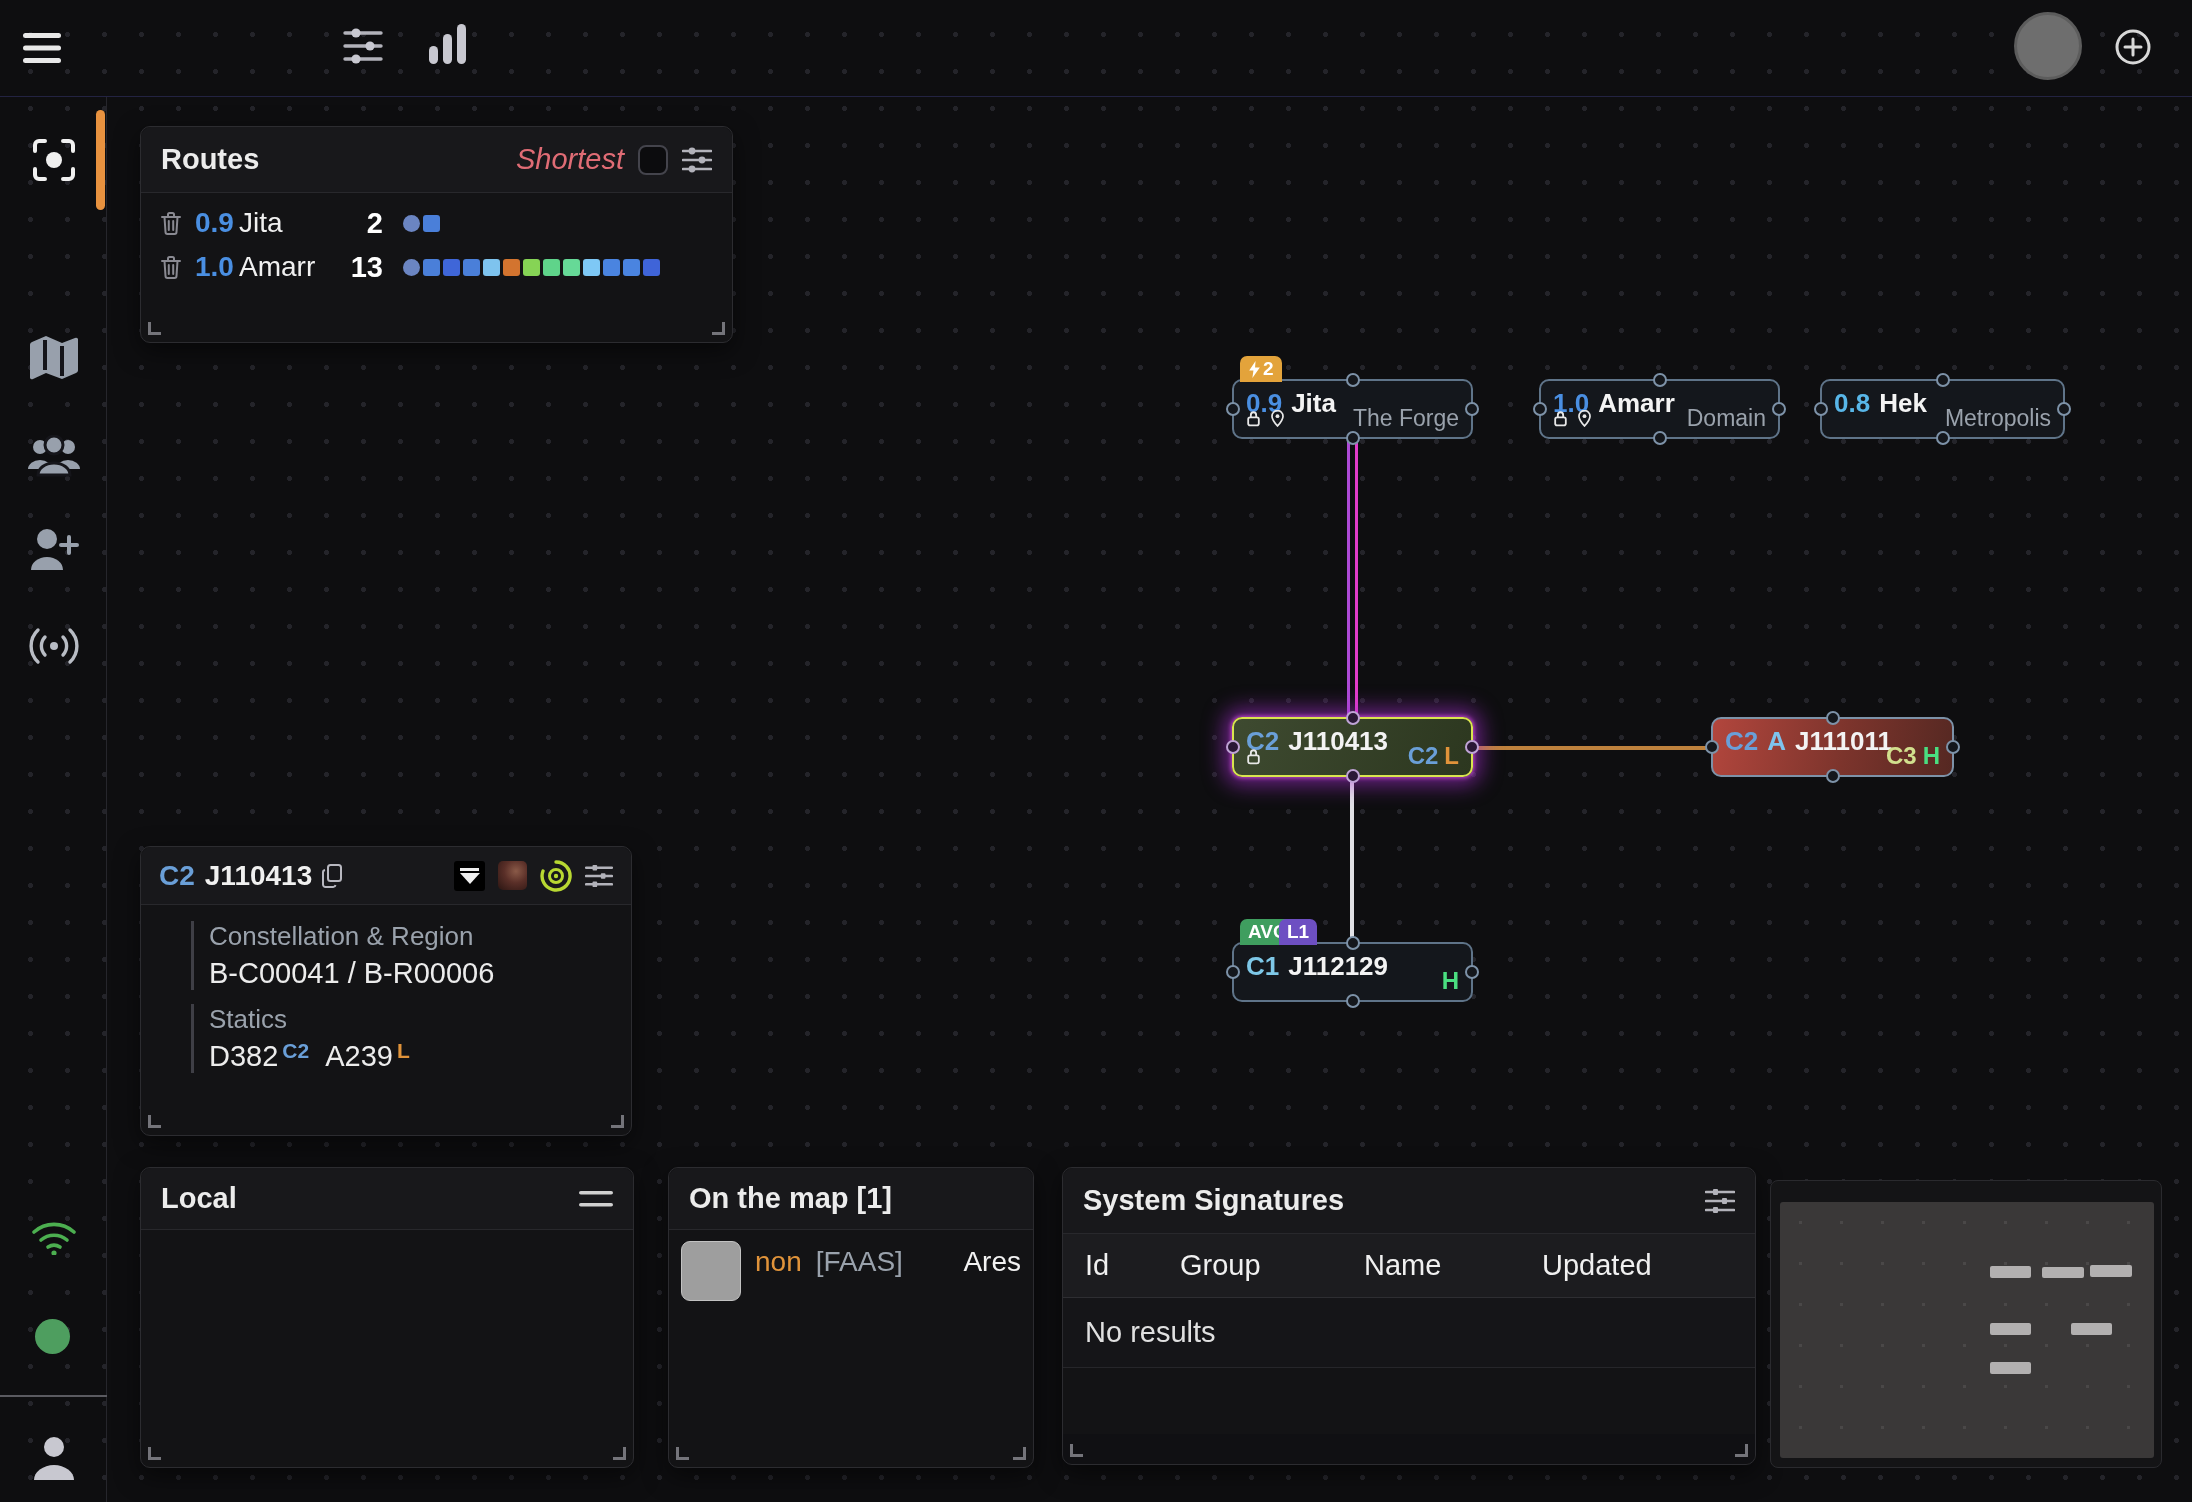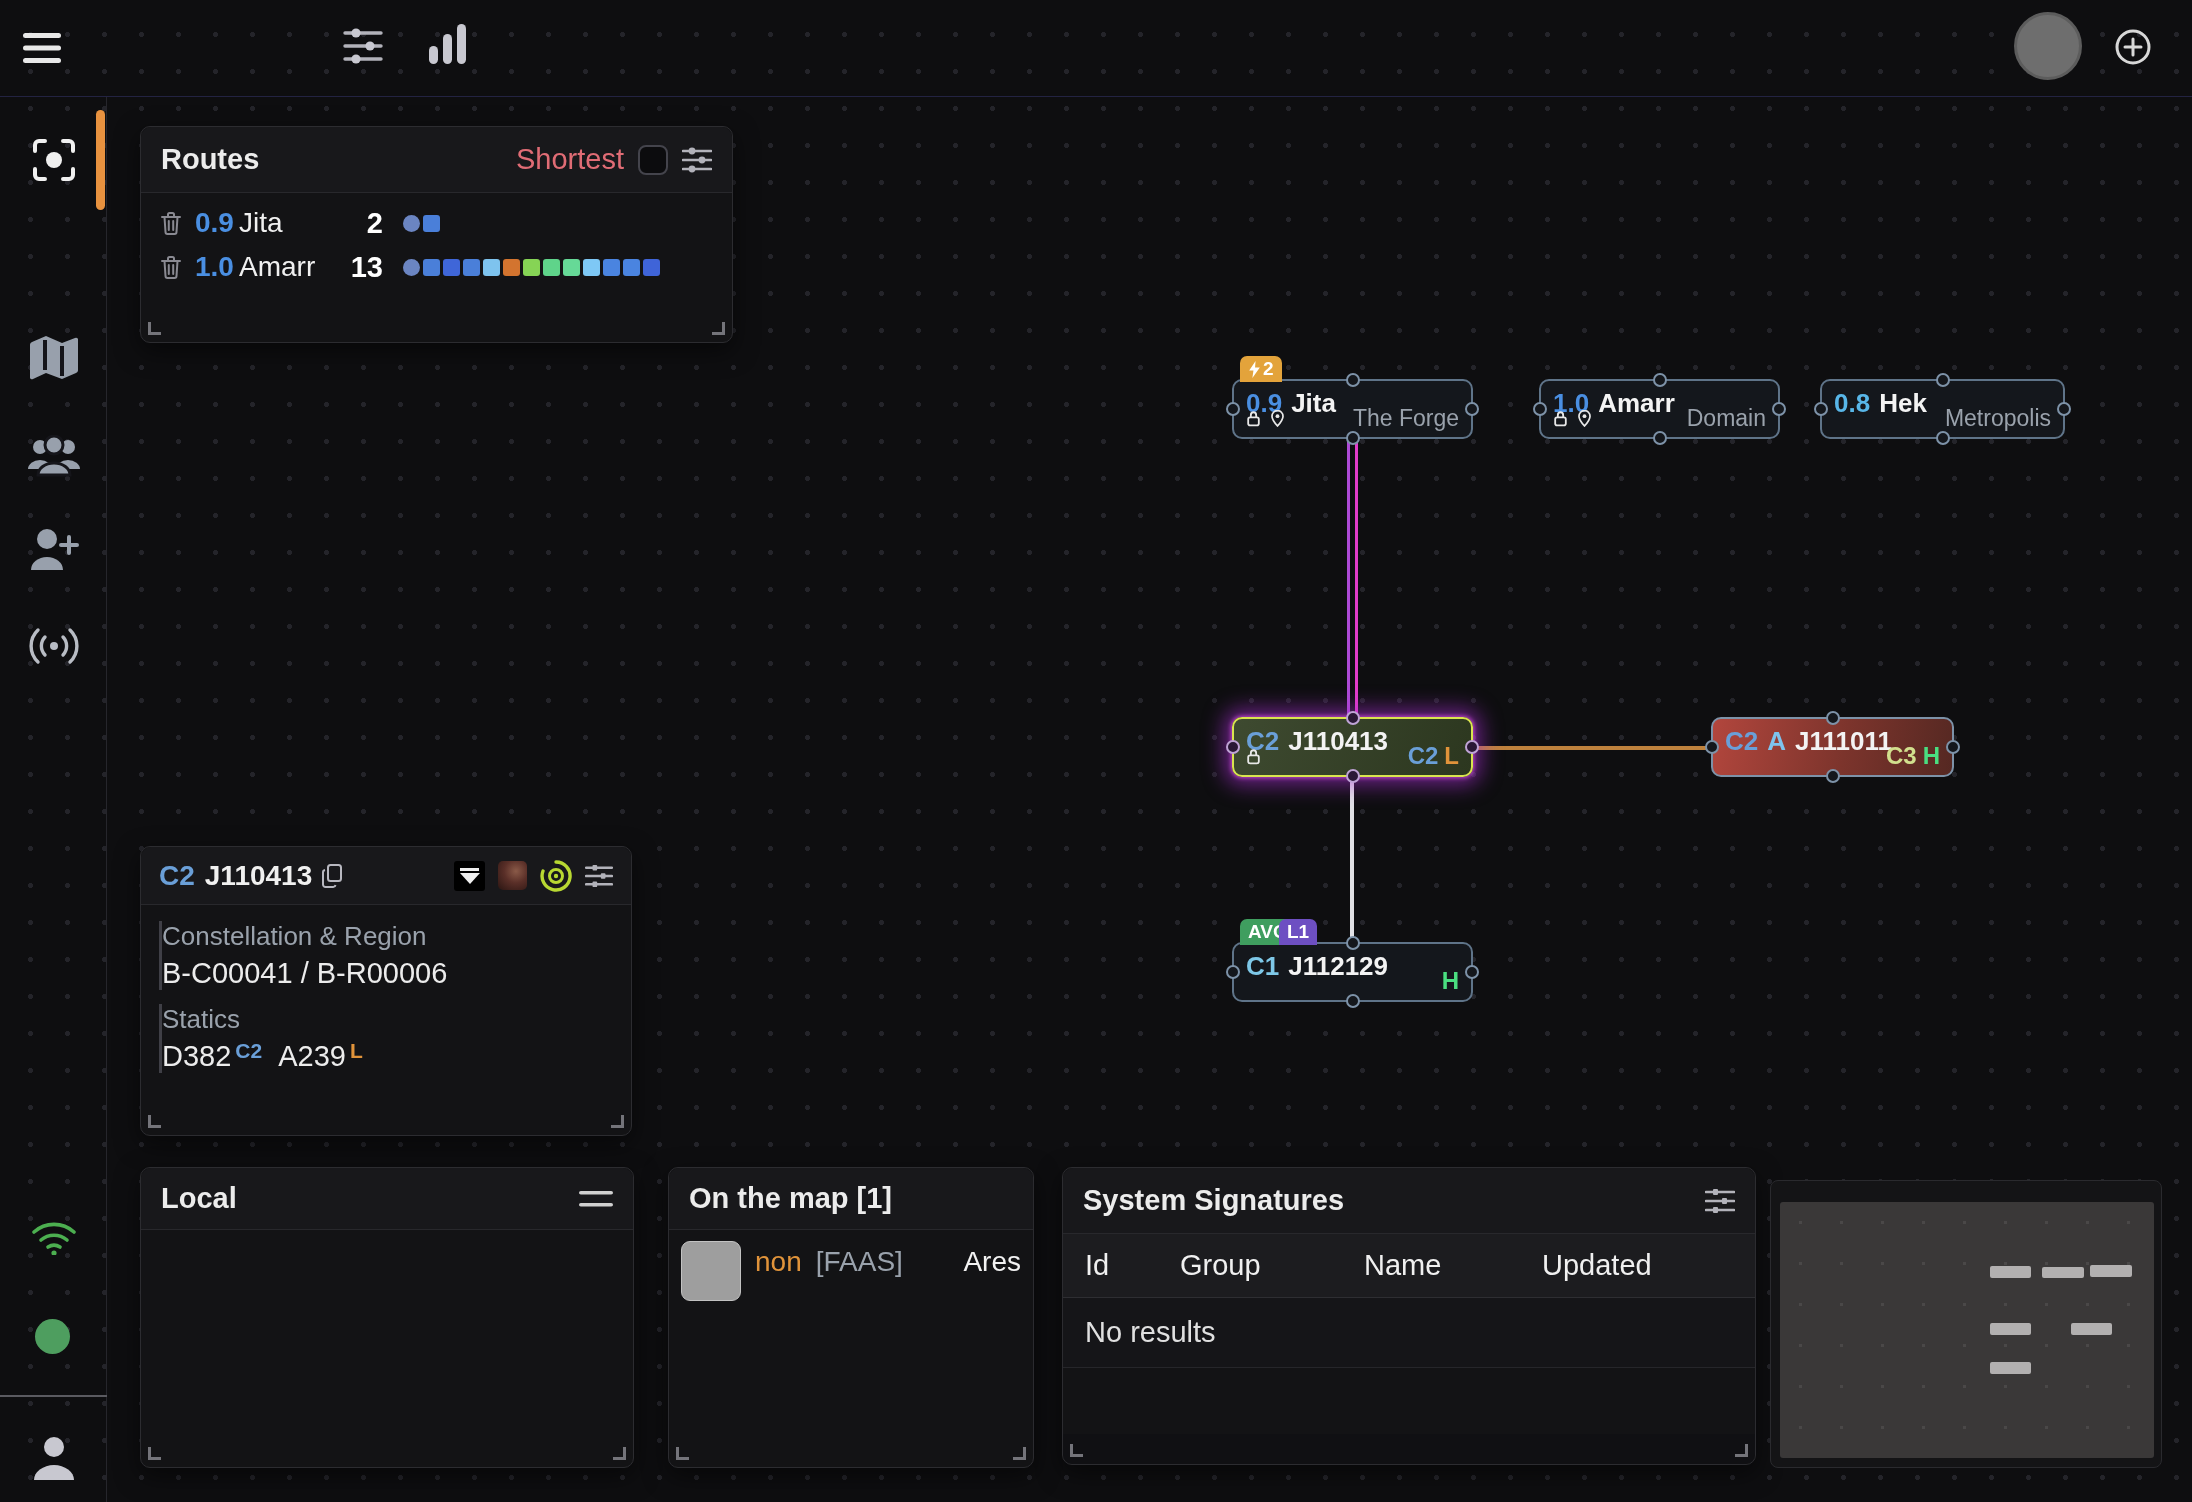--- a/index.html
+++ b/index.html
@@ -45,21 +45,21 @@
     border-radius:10px; box-shadow:0 8px 24px rgba(0,0,0,.5); z-index:4; }
   .panel-hd { display:flex; align-items:center; height:62px; padding:0 20px;
     border-bottom:1px solid #28282c; background:#18181b; border-radius:10px 10px 0 0; gap:14px; }
   .panel-title { font-size:29px; font-weight:600; color:#ececec; }
   .rz { position:absolute; width:13px; height:13px; bottom:7px; }
   .rz.l { left:7px; border-left:3px solid #74747a; border-bottom:3px solid #74747a; }
   .rz.r { right:7px; border-right:3px solid #74747a; border-bottom:3px solid #74747a; }
   
   #routes-panel { left:140px; top:126px; width:593px; height:217px; }
   #routes-panel .panel-hd { height:66px; }
-  .shortest-label { margin-left:auto; font-size:29px; color:#e06c75; cursor:pointer; }
+  .shortest-label { margin-left:auto; font-size:29px; color:#e06c75; cursor:pointer;font-style:italic; }
   .checkbox { width:30px; height:30px; border:2.5px solid #44444c; border-radius:8px;
     background:#0c0c0e; cursor:pointer; }
   .route-row { display:flex; align-items:center; height:40px; padding:0 20px; margin-top:4px; }
   .rr-del { width:22px; display:flex; cursor:pointer; }
   .rr-sec { width:44px; margin-left:12px; font-size:28px; font-weight:600; color:#4a8fe2; }
   .rr-name { width:104px; font-size:28px; color:#f0f0f0; }
   .rr-count { width:40px; text-align:right; font-size:29px; font-weight:700; color:#fff; }
   .rr-swatches { display:flex; gap:3px; margin-left:20px; align-items:center; }
   .seg { width:17px; height:17px; border-radius:3px; display:inline-block; }
   .seg.dot { border-radius:50%; }
@@ -70,21 +70,21 @@
   .info-name { font-size:28px; font-weight:700; color:#f0f0f0; }
   .info-icons { margin-left:auto; display:flex; align-items:center; gap:13px; }
   .flag-box { width:31px; height:30px; background:#000; border-radius:3px; display:flex;
     flex-direction:column; align-items:center; justify-content:center; gap:2px; cursor:pointer; }
   .flag-bar { width:19px; height:3px; background:#efefef; }
   .flag-tri { width:0; height:0; border-left:10px solid transparent;
     border-right:10px solid transparent; border-top:11px solid #efefef; }
   .thumb { width:29px; height:29px; border-radius:5px; cursor:pointer;
     background:radial-gradient(circle at 62% 35%, #8a5a48 0%, #5a2f28 45%, #2a1512 100%); }
   .info-body { padding:16px 18px; }
-  .info-sec { border-left:3px solid #3f3f46; margin-bottom:14px; }
+  .info-sec { border-left:3px solid #3f3f46; padding-left:15px; margin-bottom:14px;margin-left:32px; }
   .info-label { font-size:26px; color:#9aa2ac; margin-bottom:5px; }
   .info-value { font-size:29px; color:#ececec; }
   .statics-line { font-size:29px; color:#ececec; display:flex; align-items:baseline; gap:4px; }
   .sup { font-size:21px; font-weight:700; position:relative; top:-8px; }
   .sup.c2 { color:#6a9fd8; margin-right:12px; }
   .sup.low { color:#e0933a; }
   
   #local-panel { left:140px; top:1167px; width:494px; height:301px; }
   .equals-icon { margin-left:auto; cursor:pointer; }
   .nobody { position:absolute; left:0; right:0; top:150px; text-align:center;

